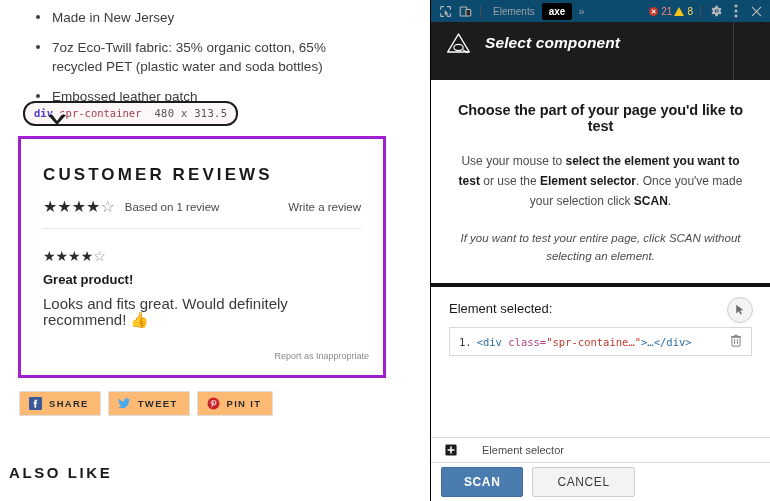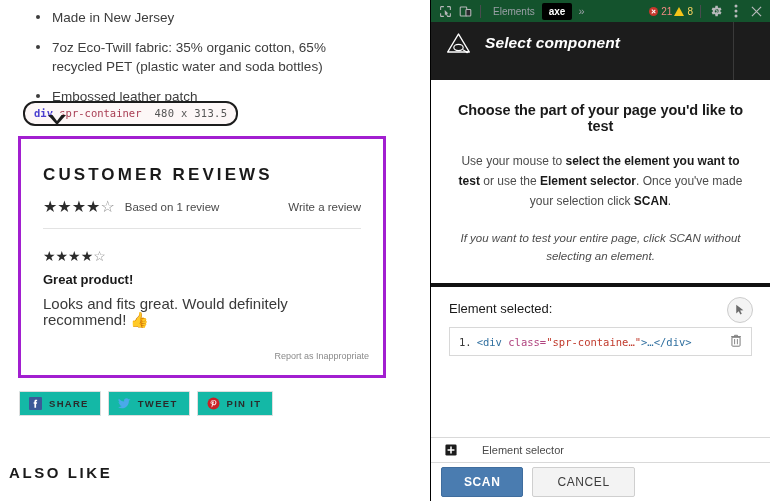--- a/index.html
+++ b/index.html
@@ -155,21 +155,21 @@
     position: absolute;
     left: 19px; top: 391px;
     display: flex;
     gap: 7px;
   }
   .social-btn {
     display: flex;
     align-items: center;
     gap: 7px;
     border: 1px solid #dedede;
-    background: #14b8a6;
+    background: #fdba74;
     padding: 5px 11px 5px 9px;
     font-size: 9.5px;
     font-weight: bold;
     letter-spacing: 1.3px;
     color: #2b2b2b;
     cursor: pointer;
     border-radius: 1px;
   }
   .sicon { width: 13px; height: 13px; display:block; }
 
@@ -187,21 +187,21 @@
     position: absolute;
     left: 430px; top: 0;
     width: 340px; height: 501px;
     background: #fff;
     border-left: 1px solid #000;
     box-sizing: border-box;
     overflow: hidden;
   }
   #dt-toolbar {
     height: 22px;
-    background: #14532d;
+    background: #0c4a6e;
     display: flex;
     align-items: center;
     padding: 0 4px;
     box-sizing: border-box;
   }
   .tb-icon {
     width: 20px; height: 18px;
     display: flex; align-items: center; justify-content: center;
     cursor: pointer;
   }

